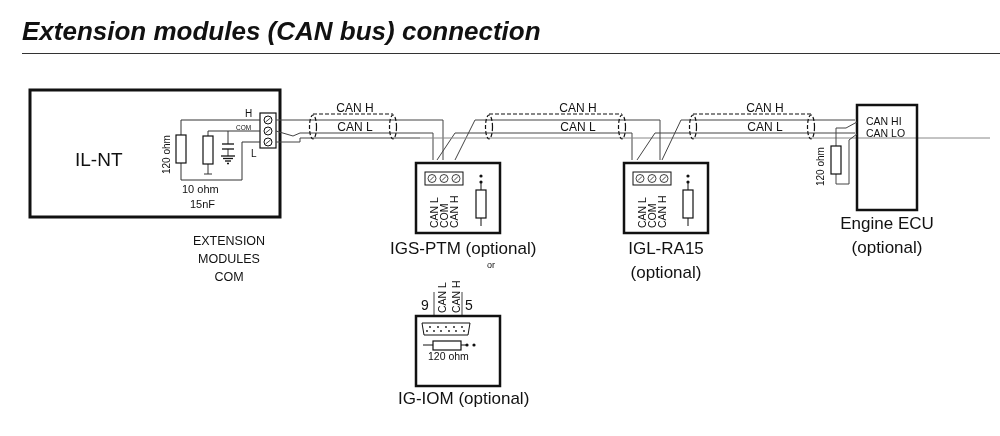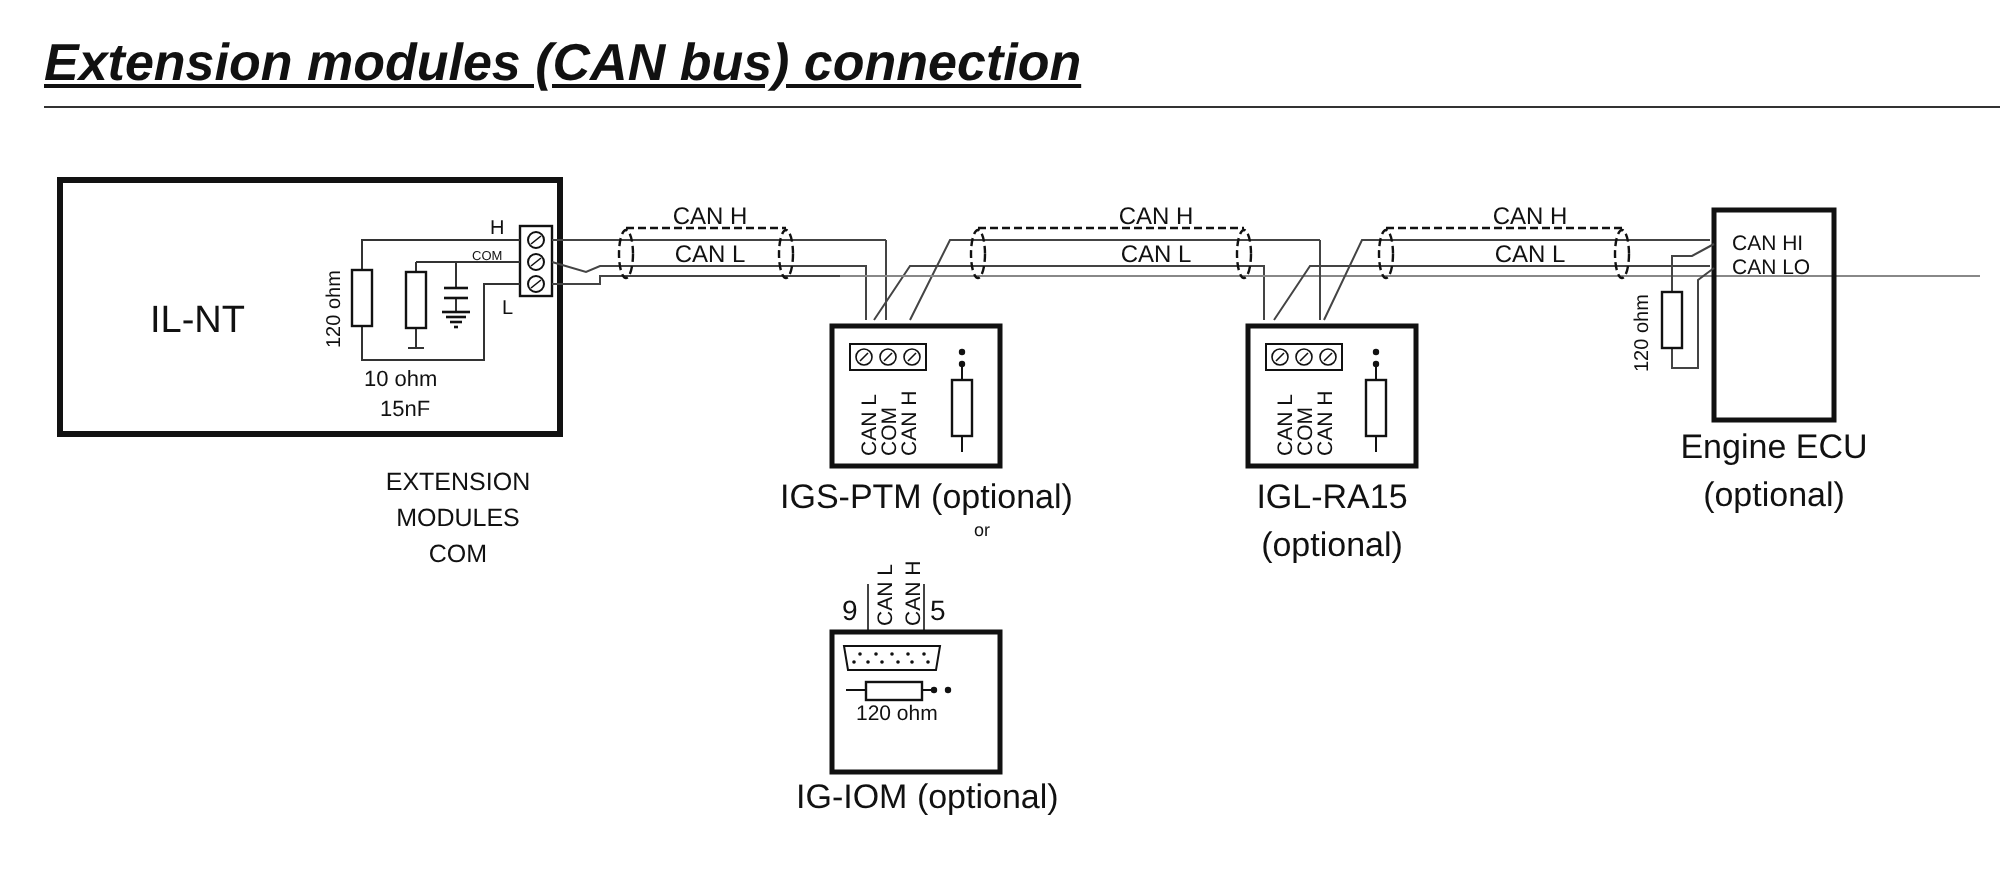--- a/index.html
+++ b/index.html
@@ -1,17 +1,17 @@
 <!DOCTYPE html>
 <html><head>
 <meta charset="utf-8">
 <style>
   html, body { margin:0; padding:0; background:#ffffff; }
   body { width:1000px; height:436px; position:relative; overflow:hidden; font-family:"Liberation Sans", sans-serif; color:#111; }
-  .title { position:absolute; left:22px; top:16px; font-size:26px; font-weight:bold; font-style:italic; color:#111; letter-spacing:0;text-decoration:underline; }
+  .title { position:absolute; left:22px; top:16px; font-size:26px; font-weight:bold; font-style:italic; color:#111; letter-spacing:0; }
   .rule { position:absolute; left:22px; top:53px; width:978px; height:1px; background:#333; }
   svg { position:absolute; left:0; top:0; }
   svg text { font-family:"Liberation Sans", sans-serif; fill:#111; }
 </style>
 </head>
 <body>
 
 <div class="title">Extension modules (CAN bus) connection</div>
 <div class="rule"></div>
 

